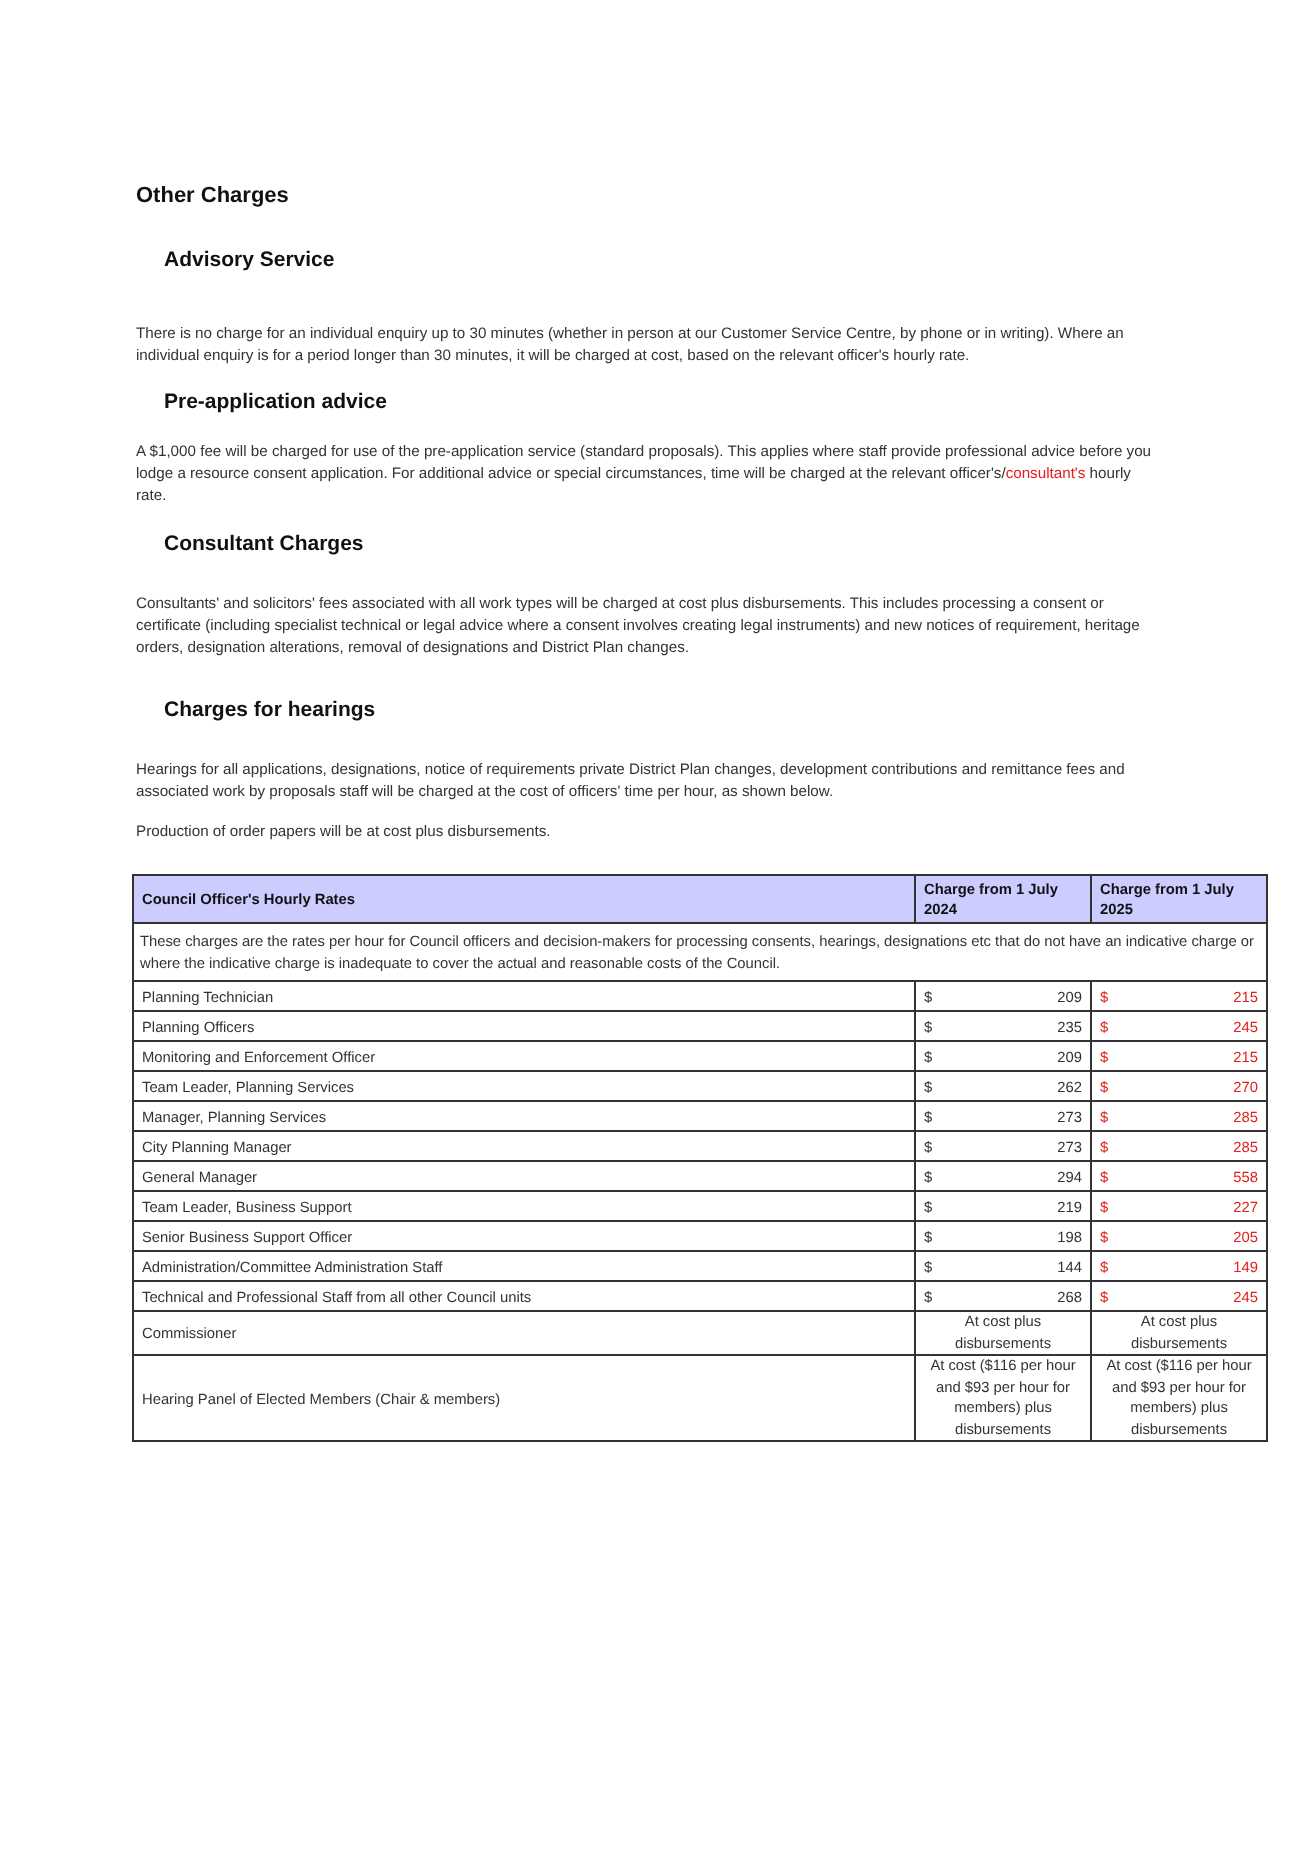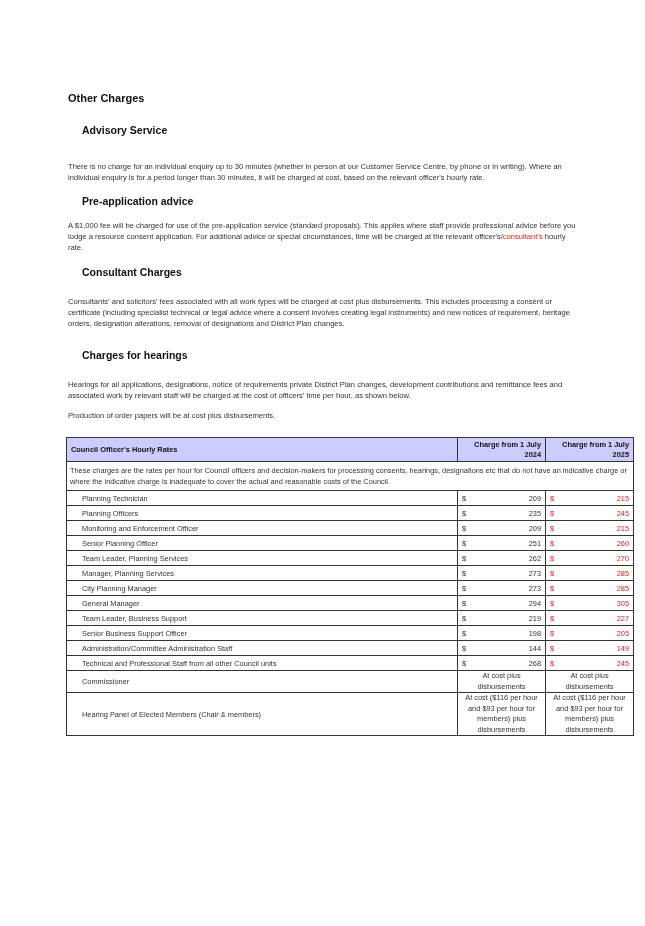--- a/index.html
+++ b/index.html
@@ -6,24 +6,24 @@
   body { width: 645px; height: 926px; position: relative; font-family: "Liberation Sans", sans-serif; color: #222; }
   .page { position: absolute; left: 68px; top: 0; width: 512px; }
   h1 { position: absolute; top: 92px; left: 0; margin: 0; font-size: 11px; font-weight: bold; color: #111; }
   h2 { position: absolute; left: 14px; margin: 0; font-size: 10.5px; font-weight: bold; color: #111; }
   p { position: absolute; left: 0; margin: 0; width: 510px; font-size: 7.6px; line-height: 11px; color: #333; }
   .red { color: #e0201b; }
   table { position: absolute; left: -2px; top: 437px; width: 568px; border-collapse: collapse; font-size: 7.4px; color: #333; }
   td, th { border: 1px solid #333; padding: 0 4px; }
   th { background: #ccccff; font-weight: bold; color: #111; height: 23px; }
   th.name { text-align: left; }
-  th.col { text-align: right; line-height: 10px; width: 79px; }
+  th.col { text-align: left; line-height: 10px; width: 79px; }
   td.desc { line-height: 11px; padding: 3px 3px 3px 3px; }
   tr.rate td { height: 14px; }
-  td.name { padding-left: 15px; }
+  td.name { padding-left: 4px; }
   td.money { position: relative; }
   td.money .sym { float: left; }
   td.money .val { float: right; }
   td.money.new { color: #e0201b; }
   td.center { text-align: center; line-height: 10.5px; }
   tr.rate td { border-top: 1.5px solid #333; }
 </style>
 </head>
 <body>
 
@@ -33,21 +33,21 @@
   <h2 style="top:124px">Advisory Service</h2>
   <p style="top:161px">There is no charge for an individual enquiry up to 30 minutes (whether in person at our Customer Service Centre, by phone or in writing). Where an individual enquiry is for a period longer than 30 minutes, it will be charged at cost, based on the relevant officer's hourly rate.</p>
 
   <h2 style="top:195px">Pre-application advice</h2>
   <p style="top:220px"><span>A $1,000 fee will be charged for use of the pre-application service (standard proposals). This applies where staff provide professional advice before you lodge a resource consent application. For additional advice or special circumstances, time will be charged at the relevant officer's/</span><span class="red">consultant's</span><span> hourly rate.</span></p>
 
   <h2 style="top:266px">Consultant Charges</h2>
   <p style="top:296px">Consultants' and solicitors' fees associated with all work types will be charged at cost plus disbursements. This includes processing a consent or certificate (including specialist technical or legal advice where a consent involves creating legal instruments) and new notices of requirement, heritage orders, designation alterations, removal of designations and District Plan changes.</p>
 
   <h2 style="top:349px">Charges for hearings</h2>
-  <p style="top:379px">Hearings for all applications, designations, notice of requirements private District Plan changes, development contributions and remittance fees and associated work by relevant staff will be charged at the cost of officers' time per hour, as shown below.</p>
+  <p style="top:379px">Hearings for all applications, designations, notice of requirements private District Plan changes, development contributions and remittance fees and associated work by proposals staff will be charged at the cost of officers' time per hour, as shown below.</p>
   <p style="top:410px">Production of order papers will be at cost plus disbursements.</p>
 
   <table>
     <thead>
       <tr>
         <th class="name">Council Officer's Hourly Rates</th>
         <th class="col">Charge from 1 July 2024</th>
         <th class="col">Charge from 1 July 2025</th>
       </tr>
     </thead>
@@ -82,31 +82,20 @@
           <td class="money">
             <span class="sym">$</span>
             <span class="val">209</span>
           </td>
           <td class="money new">
             <span class="sym">$</span>
             <span class="val">215</span>
           </td>
         </tr>
         <tr class="rate">
-          <td class="name">Senior Planning Officer</td>
-          <td class="money">
-            <span class="sym">$</span>
-            <span class="val">251</span>
-          </td>
-          <td class="money new">
-            <span class="sym">$</span>
-            <span class="val">260</span>
-          </td>
-        </tr>
-        <tr class="rate">
           <td class="name">Team Leader, Planning Services</td>
           <td class="money">
             <span class="sym">$</span>
             <span class="val">262</span>
           </td>
           <td class="money new">
             <span class="sym">$</span>
             <span class="val">270</span>
           </td>
         </tr>
@@ -133,21 +122,21 @@
           </td>
         </tr>
         <tr class="rate">
           <td class="name">General Manager</td>
           <td class="money">
             <span class="sym">$</span>
             <span class="val">294</span>
           </td>
           <td class="money new">
             <span class="sym">$</span>
-            <span class="val">305</span>
+            <span class="val">558</span>
           </td>
         </tr>
         <tr class="rate">
           <td class="name">Team Leader,  Business Support</td>
           <td class="money">
             <span class="sym">$</span>
             <span class="val">219</span>
           </td>
           <td class="money new">
             <span class="sym">$</span>

